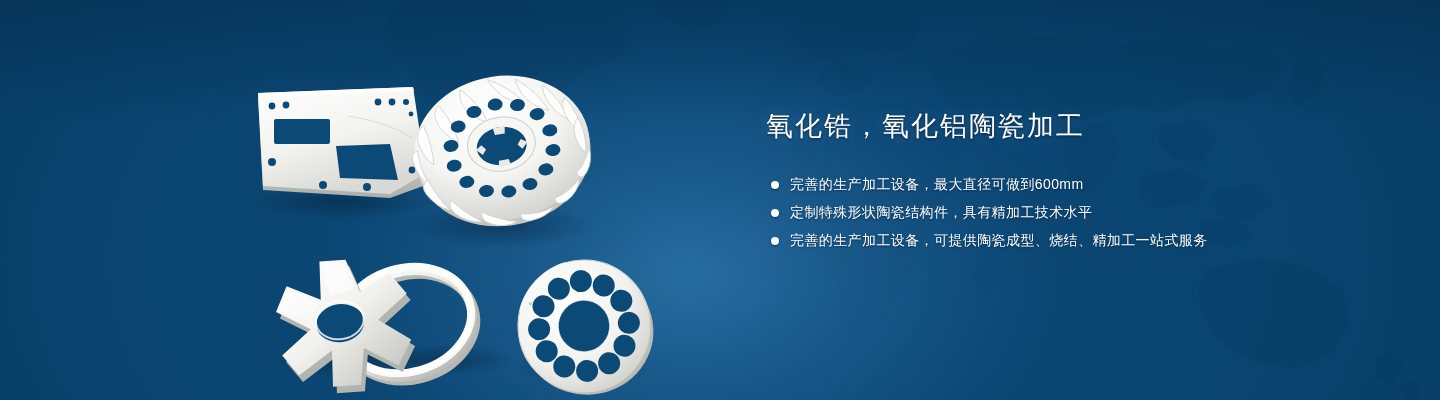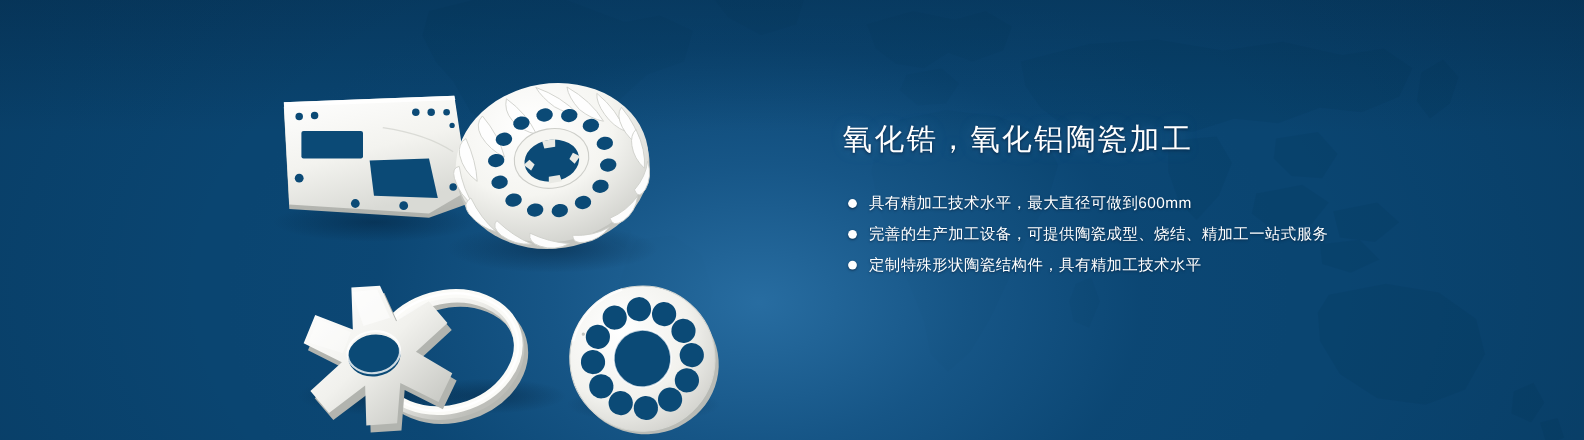--- a/index.html
+++ b/index.html
@@ -338,26 +338,26 @@
       </g>
     </svg>
   </div>
 
   <div class="copy">
     <h1 class="headline">氧化锆，氧化铝陶瓷加工</h1>
 
     <ul class="bullets">
       <li class="bullet">
         <span class="dot"></span>
-        <span class="btxt">具有精加工技术水平，最大直径可做到600mm</span>
+        <span class="btxt">完善的生产加工设备，最大直径可做到600mm</span>
+      </li>
+      <li class="bullet">
+        <span class="dot"></span>
+        <span class="btxt">定制特殊形状陶瓷结构件，具有精加工技术水平</span>
       </li>
       <li class="bullet">
         <span class="dot"></span>
         <span class="btxt">完善的生产加工设备，可提供陶瓷成型、烧结、精加工一站式服务</span>
       </li>
-      <li class="bullet">
-        <span class="dot"></span>
-        <span class="btxt">定制特殊形状陶瓷结构件，具有精加工技术水平</span>
-      </li>
     </ul>
   </div>
 
 </div>
 
 </body></html>

